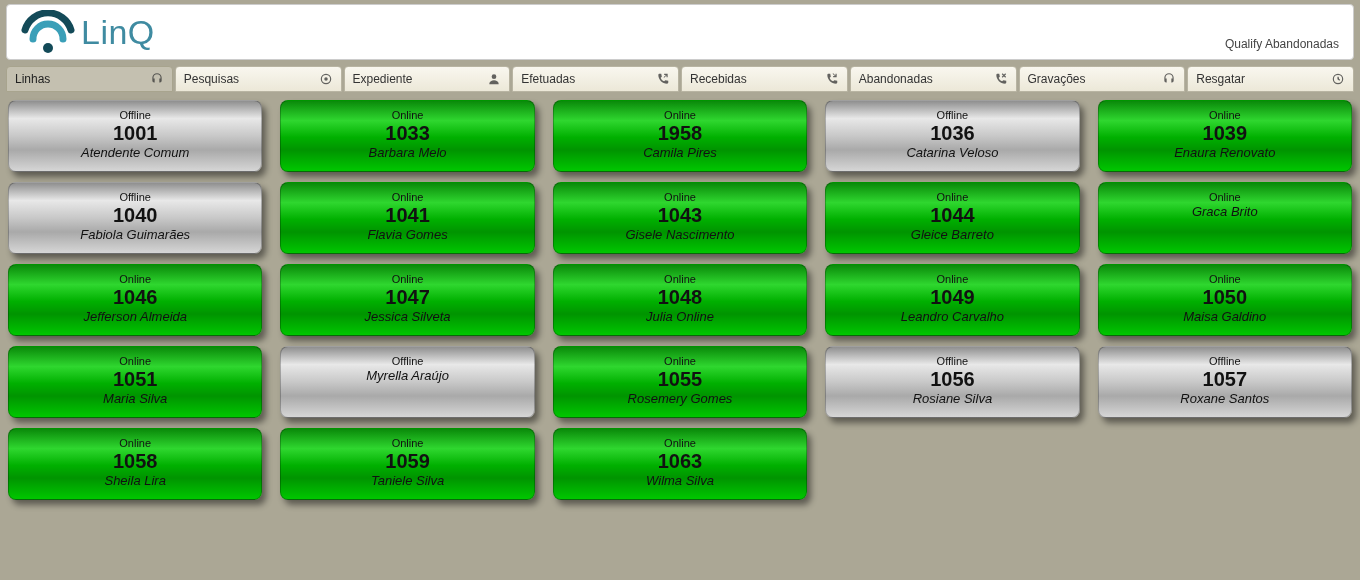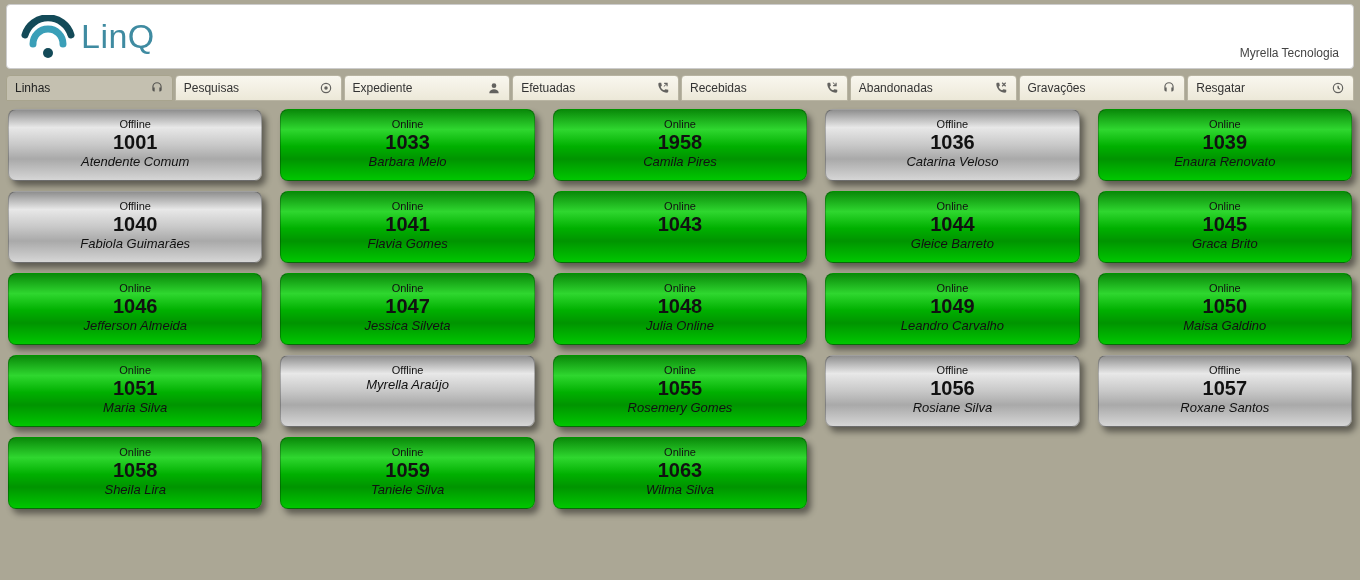--- a/index.html
+++ b/index.html
@@ -5,21 +5,21 @@
   * { box-sizing: border-box; margin: 0; padding: 0; }
   body {
     font-family: Arial, Helvetica, sans-serif;
     background: #aba795;
     width: 1360px;
     height: 580px;
     overflow: hidden;
   }
   .header {
     background: #fff;
-    height: 65px;
+    height: 56px;
     border: 1px solid #ccc;
     border-radius: 4px;
     margin: 4px 6px 0 6px;
     position: relative;
     display: flex;
     align-items: center;
     padding: 0 14px;
   }
   .logo-wrap {
     display: flex;
@@ -132,21 +132,21 @@
   <div class="logo-wrap">
     <span class="logo-icon">
       <svg width="54" height="44" viewBox="0 0 54 44">
         <path d="M4 20 A24 24 0 0 1 50 20" fill="none" stroke="#134a58" stroke-width="7" stroke-linecap="round"></path>
         <path d="M12 29 A15 15 0 0 1 42 29" fill="none" stroke="#3a9fb8" stroke-width="7" stroke-linecap="round"></path>
         <circle cx="27" cy="38" r="5" fill="#134a58"></circle>
       </svg>
     </span>
     <span class="logo-text">LinQ</span>
   </div>
-  <div class="company">Myrella Tecnologia</div>
+  <div class="company">Qualify Abandonadas</div>
 </div>
 
 <div class="tabs" id="tabs">
     <div class="tab active">
       <span>Linhas</span>
       <span class="tab-icon">
         <svg viewBox="0 0 24 24">
           <path fill="#333" d="M12 2a8 8 0 0 0-8 8v5a3 3 0 0 0 3 3h1v-7H6v-1a6 6 0 1 1 12 0v1h-2v7h1a3 3 0 0 0 3-3v-5a8 8 0 0 0-8-8z"></path>
         </svg>
       </span>
@@ -247,29 +247,29 @@
       <div class="name">Fabiola Guimarães</div>
     </div>
     <div class="card online">
       <div class="status">Online</div>
       <div class="ext">1041</div>
       <div class="name">Flavia Gomes</div>
     </div>
     <div class="card online">
       <div class="status">Online</div>
       <div class="ext">1043</div>
+      <div class="name">Gisele Nascimento</div>
     </div>
     <div class="card online">
       <div class="status">Online</div>
       <div class="ext">1044</div>
       <div class="name">Gleice Barreto</div>
     </div>
     <div class="card online">
       <div class="status">Online</div>
-      <div class="ext">1045</div>
       <div class="name">Graca Brito</div>
     </div>
     <div class="card online">
       <div class="status">Online</div>
       <div class="ext">1046</div>
       <div class="name">Jefferson Almeida</div>
     </div>
     <div class="card online">
       <div class="status">Online</div>
       <div class="ext">1047</div>

